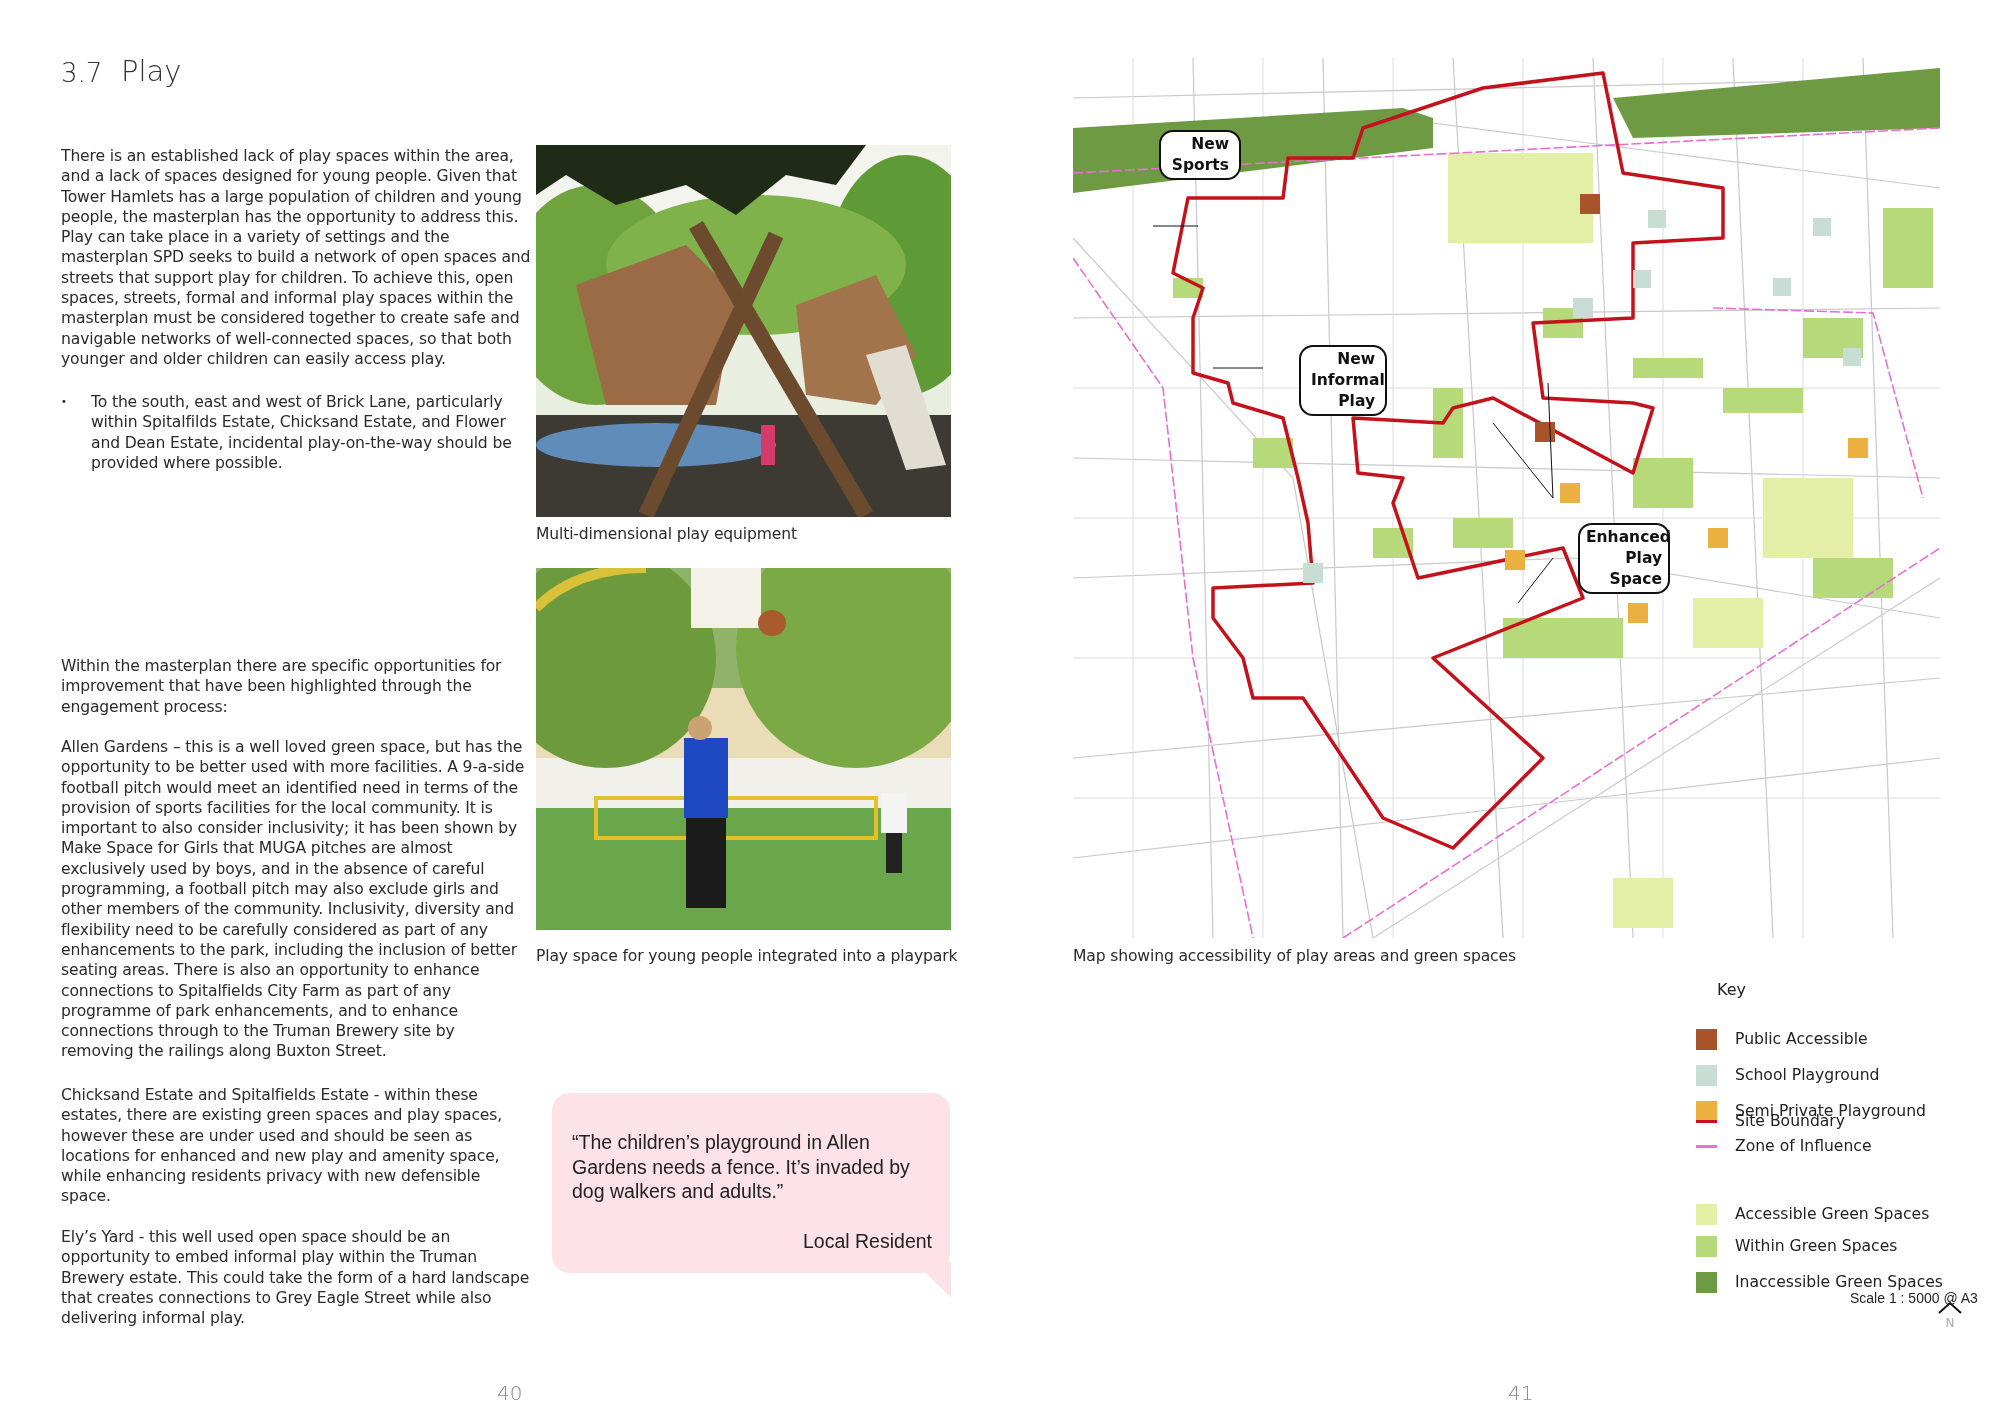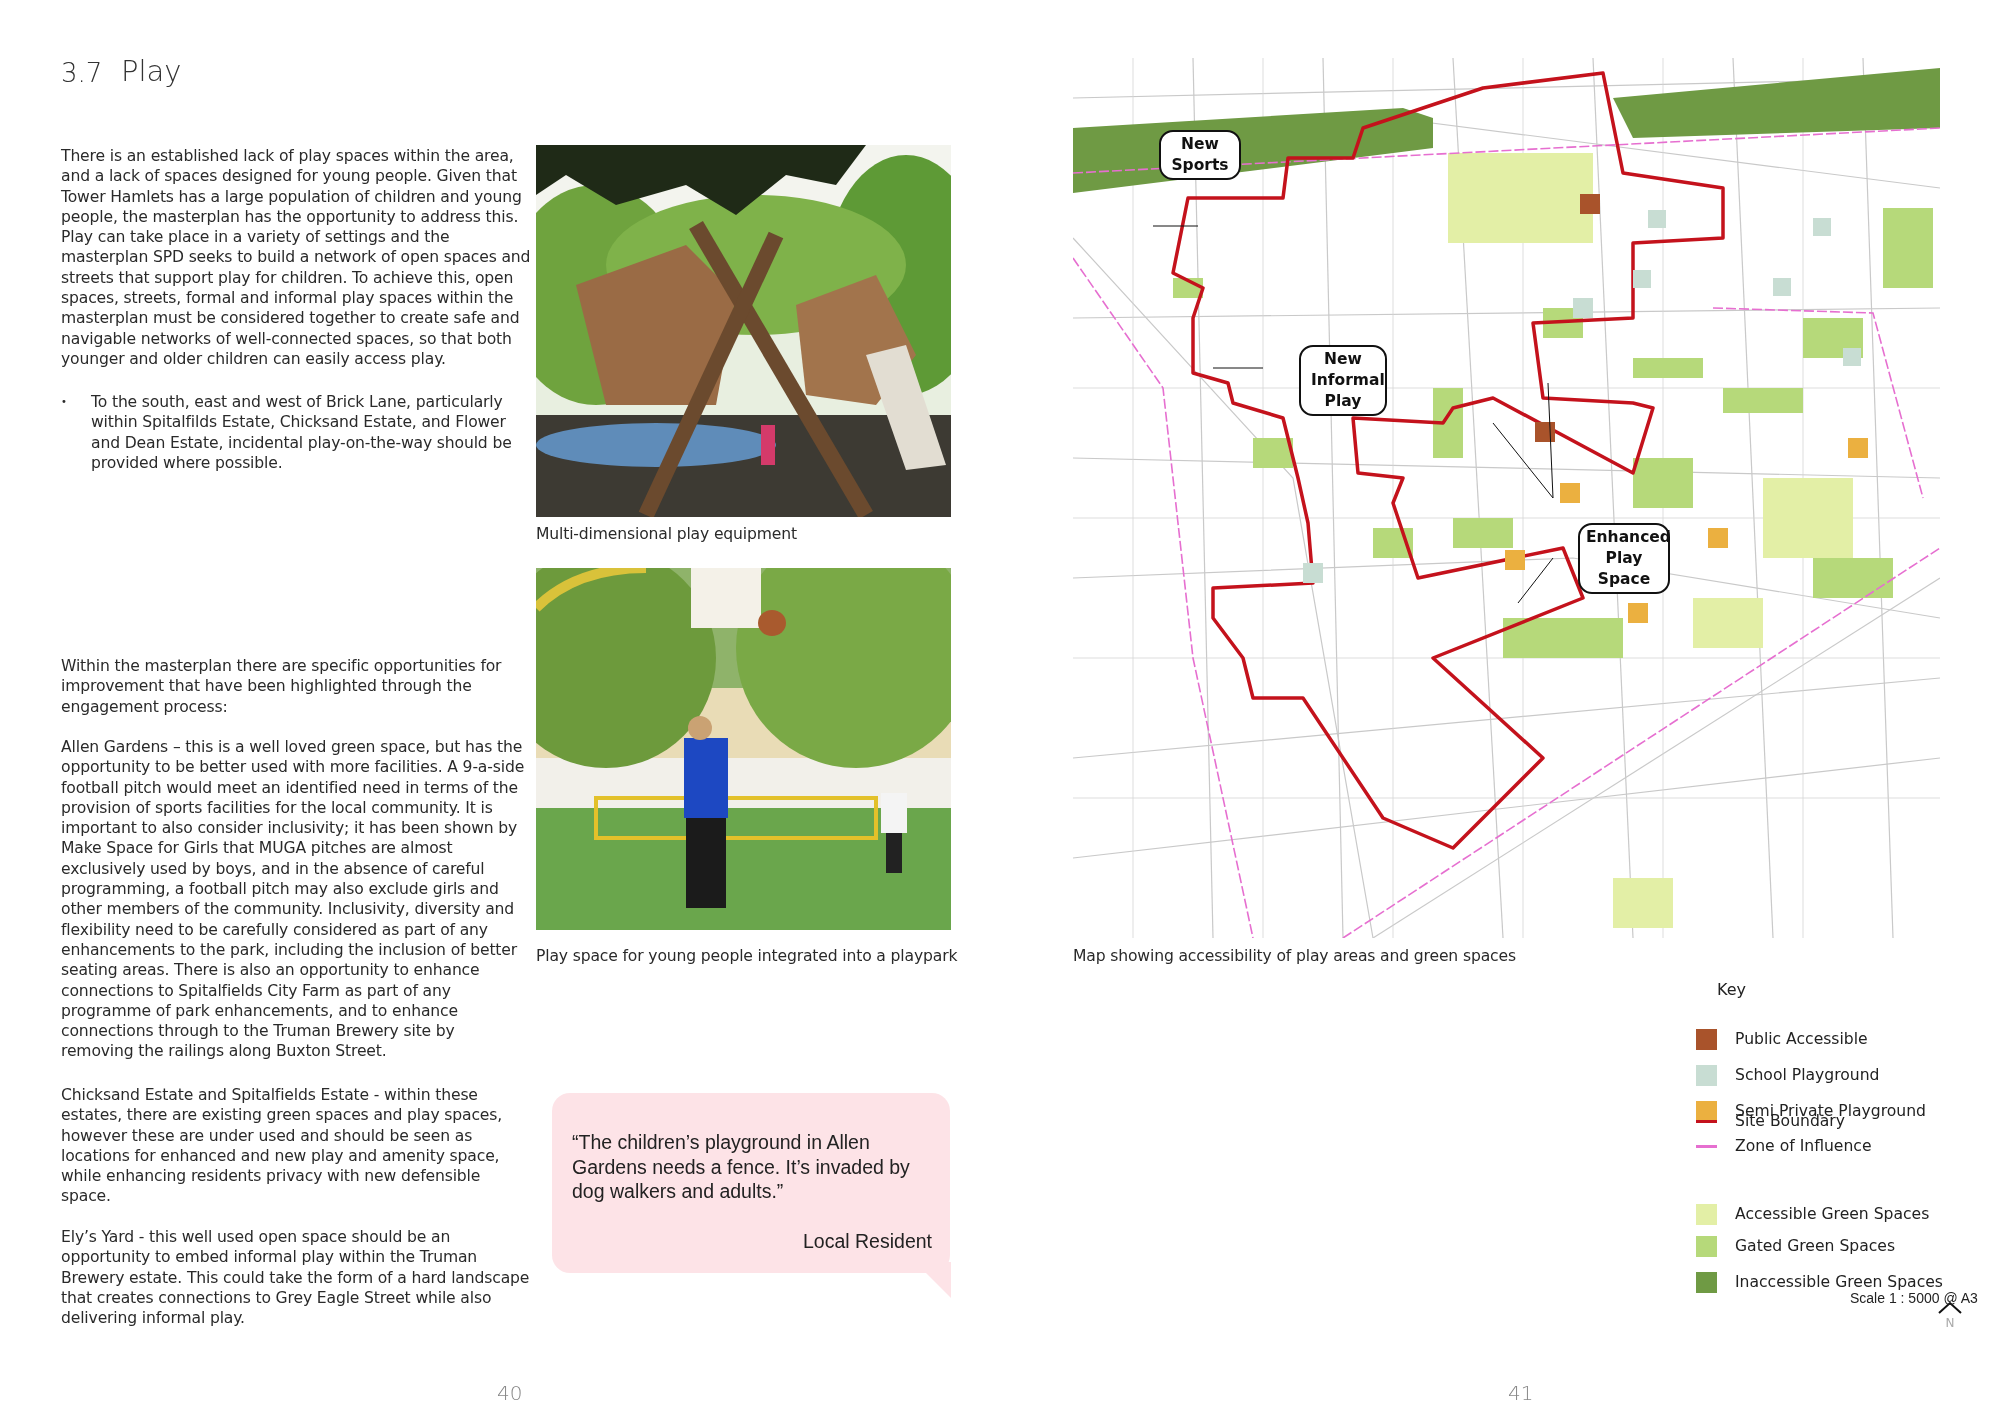--- a/index.html
+++ b/index.html
@@ -13,21 +13,21 @@
   ul.bullets li{position:relative;padding-left:30px;}
   ul.bullets li::before{content:"\2022";position:absolute;left:0;top:0;font-size:10px;}
   .photo{position:absolute;overflow:hidden;}
   .caption{font-size:15.6px;color:#2a2a2a;letter-spacing:-0.15px;}
   .quote{left:552px;top:1093px;width:398px;height:180px;background:#fde3e7;border-radius:18px;}
   .quote-tail{left:915px;top:1262px;width:0;height:0;border-left:36px solid transparent;border-top:36px solid #fde3e7;}
   .quote-text{left:572px;top:1130px;width:370px;font-family:"Liberation Sans",sans-serif;font-size:19.5px;line-height:24.5px;color:#222;}
   .quote-author{left:572px;top:1230px;width:360px;text-align:right;font-family:"Liberation Sans",sans-serif;font-size:19.5px;color:#222;}
   .page-num{top:1381px;font-size:20px;color:#888;font-weight:300;}
   .map{left:1073px;top:58px;width:867px;height:880px;background:#fff;overflow:hidden;border:0;}
-  .map-label{position:absolute;background:#fff;border:2.5px solid #111;border-radius:14px;font-weight:bold;font-size:15.5px;line-height:21px;text-align:center;color:#111;padding:2px 10px;}
+  .map-label{position:absolute;background:#fff;border:2.5px solid #111;border-radius:14px;font-weight:bold;font-size:15.5px;line-height:21px;text-align:right;color:#111;padding:2px 10px;}
   .key-title{left:1717px;top:980px;font-size:16px;color:#222;}
   .key-row{position:absolute;left:1696px;height:22px;display:flex;align-items:center;}
   .key-swatch{width:21px;height:21px;margin-right:18px;}
   .key-line{width:21px;height:3px;margin-right:18px;}
   .key-label{font-size:15.6px;color:#222;}
   .north{left:1932px;top:1300px;width:36px;height:36px;text-align:center;}
   .scale{left:1850px;top:1290px;font-family:"Liberation Sans",sans-serif;font-size:14px;color:#222;}
 </style>
 </head>
 <body>
@@ -235,21 +235,21 @@
 <div class="key-row" style="top:1110px;">
   <span class="key-line" style="background:#c4121c"></span>
   <span class="key-label">Site Boundary</span>
 </div>
 <div class="key-row" style="top:1160px;margin-top:43px;">
   <span class="key-swatch" style="background:#e3efa6"></span>
   <span class="key-label">Accessible Green Spaces</span>
 </div>
 <div class="key-row" style="top:1235px;">
   <span class="key-swatch" style="background:#b6d97a"></span>
-  <span class="key-label">Gated Green Spaces</span>
+  <span class="key-label">Within Green Spaces</span>
 </div>
 <div class="key-row" style="top:1271px;">
   <span class="key-swatch" style="background:#6f9a44"></span>
   <span class="key-label">Inaccessible Green Spaces</span>
 </div>
 
 <div class="abs north">
   <svg width="26" height="14" viewBox="0 0 26 14">
     <polyline points="2,12 13,2 24,12" fill="none" stroke="#111" stroke-width="2"></polyline>
   </svg>

